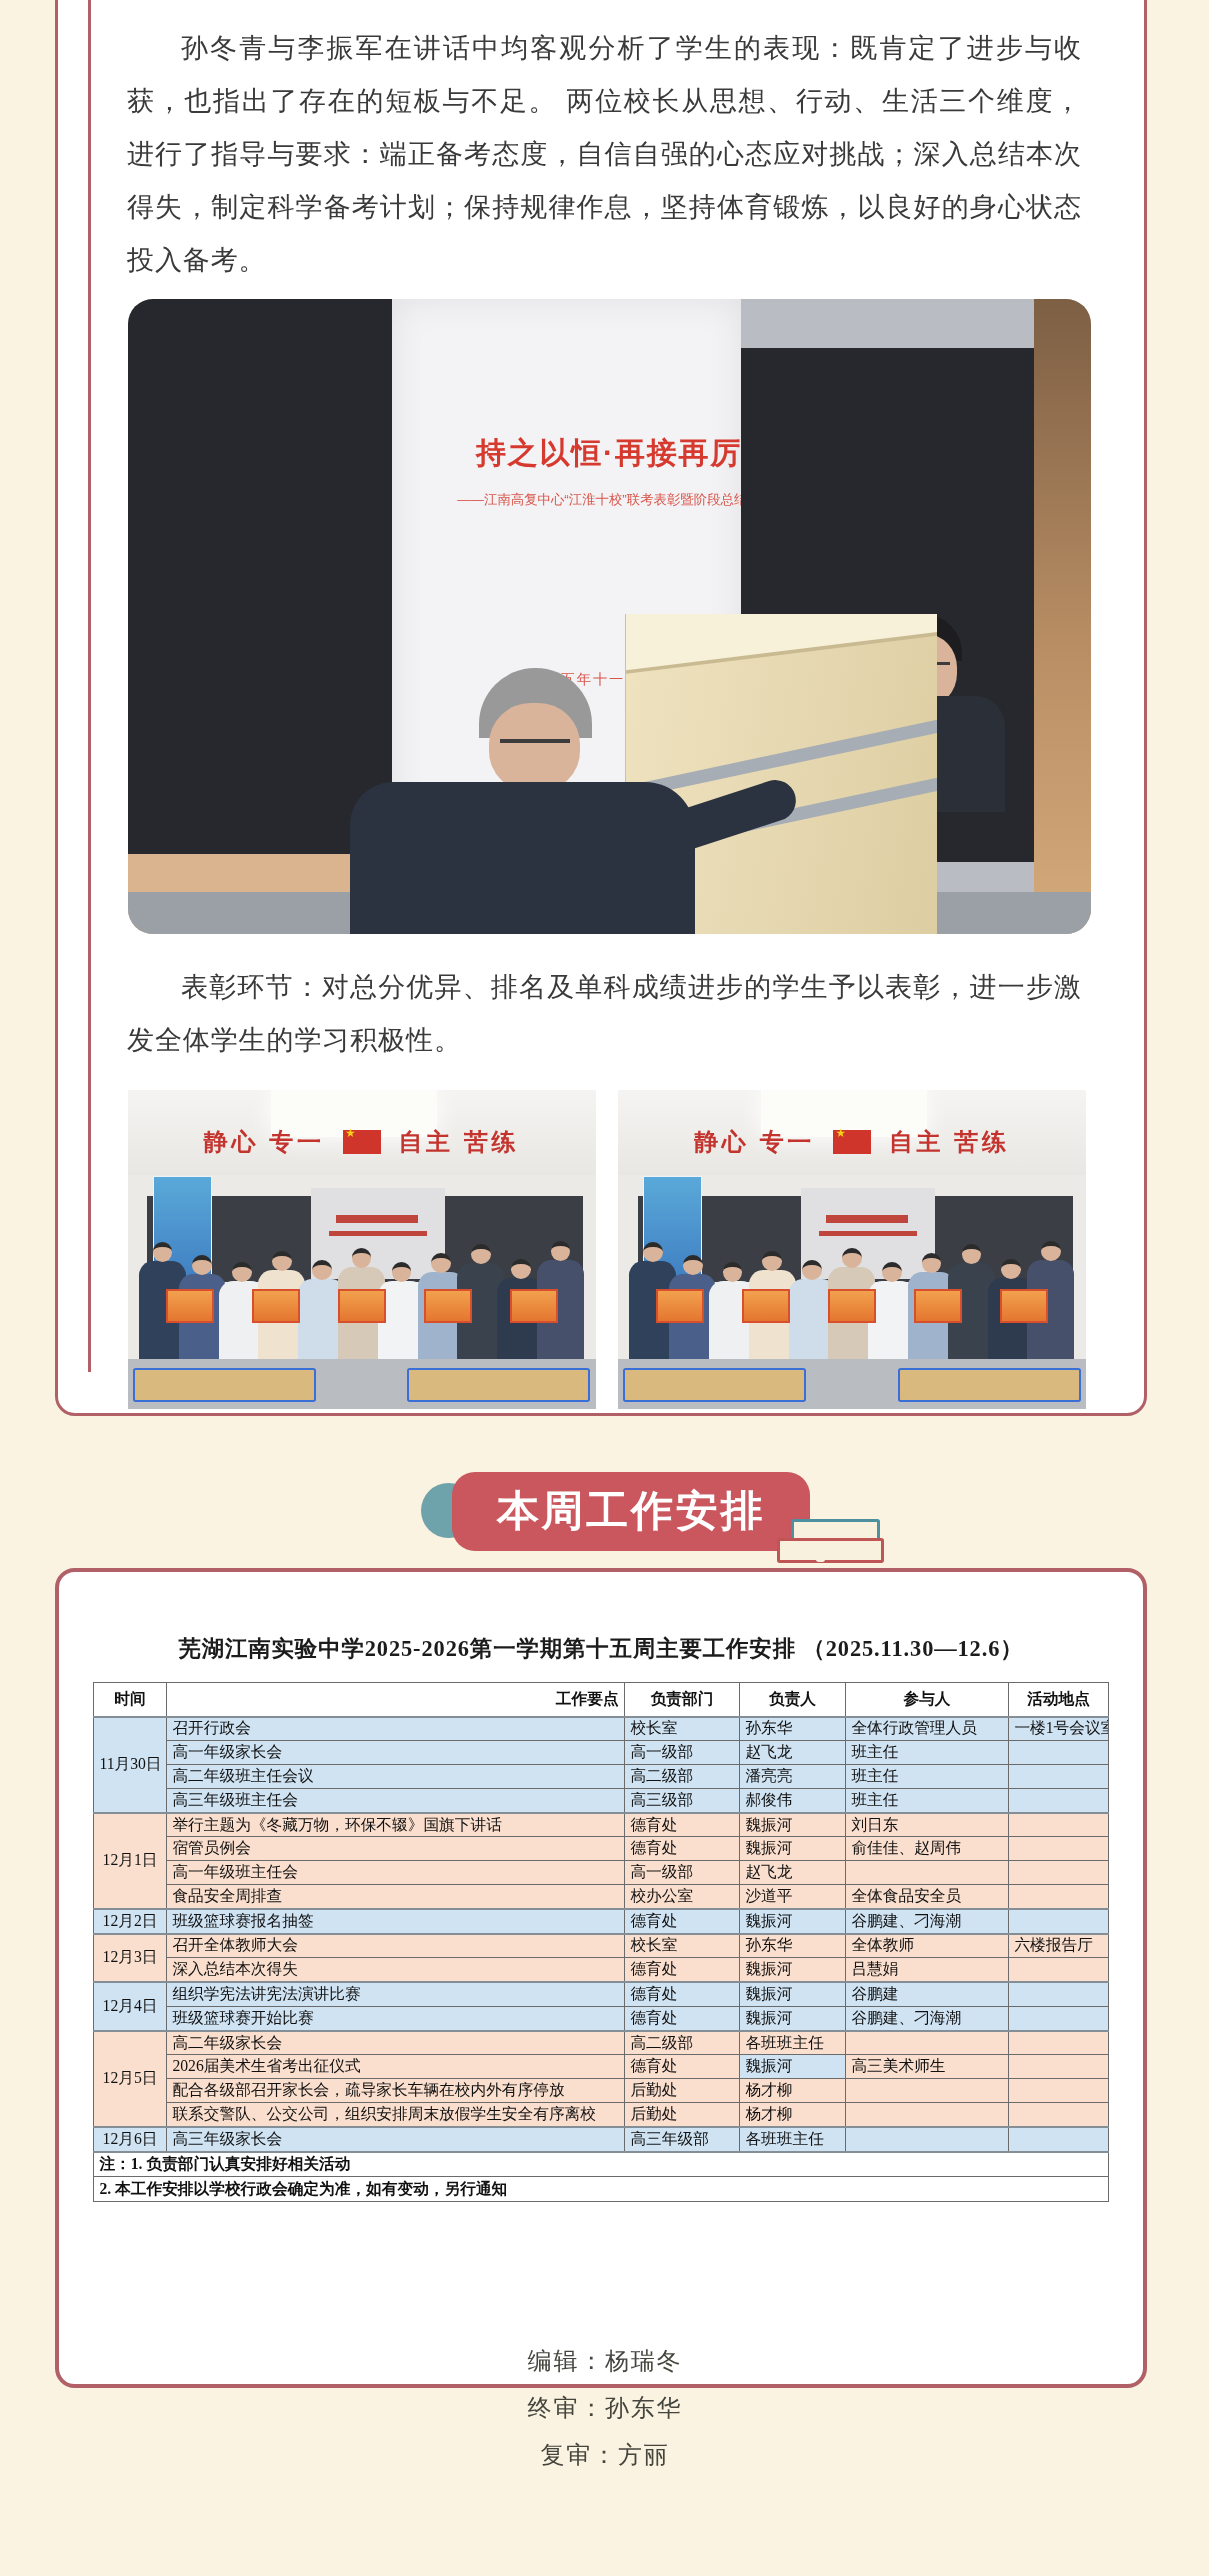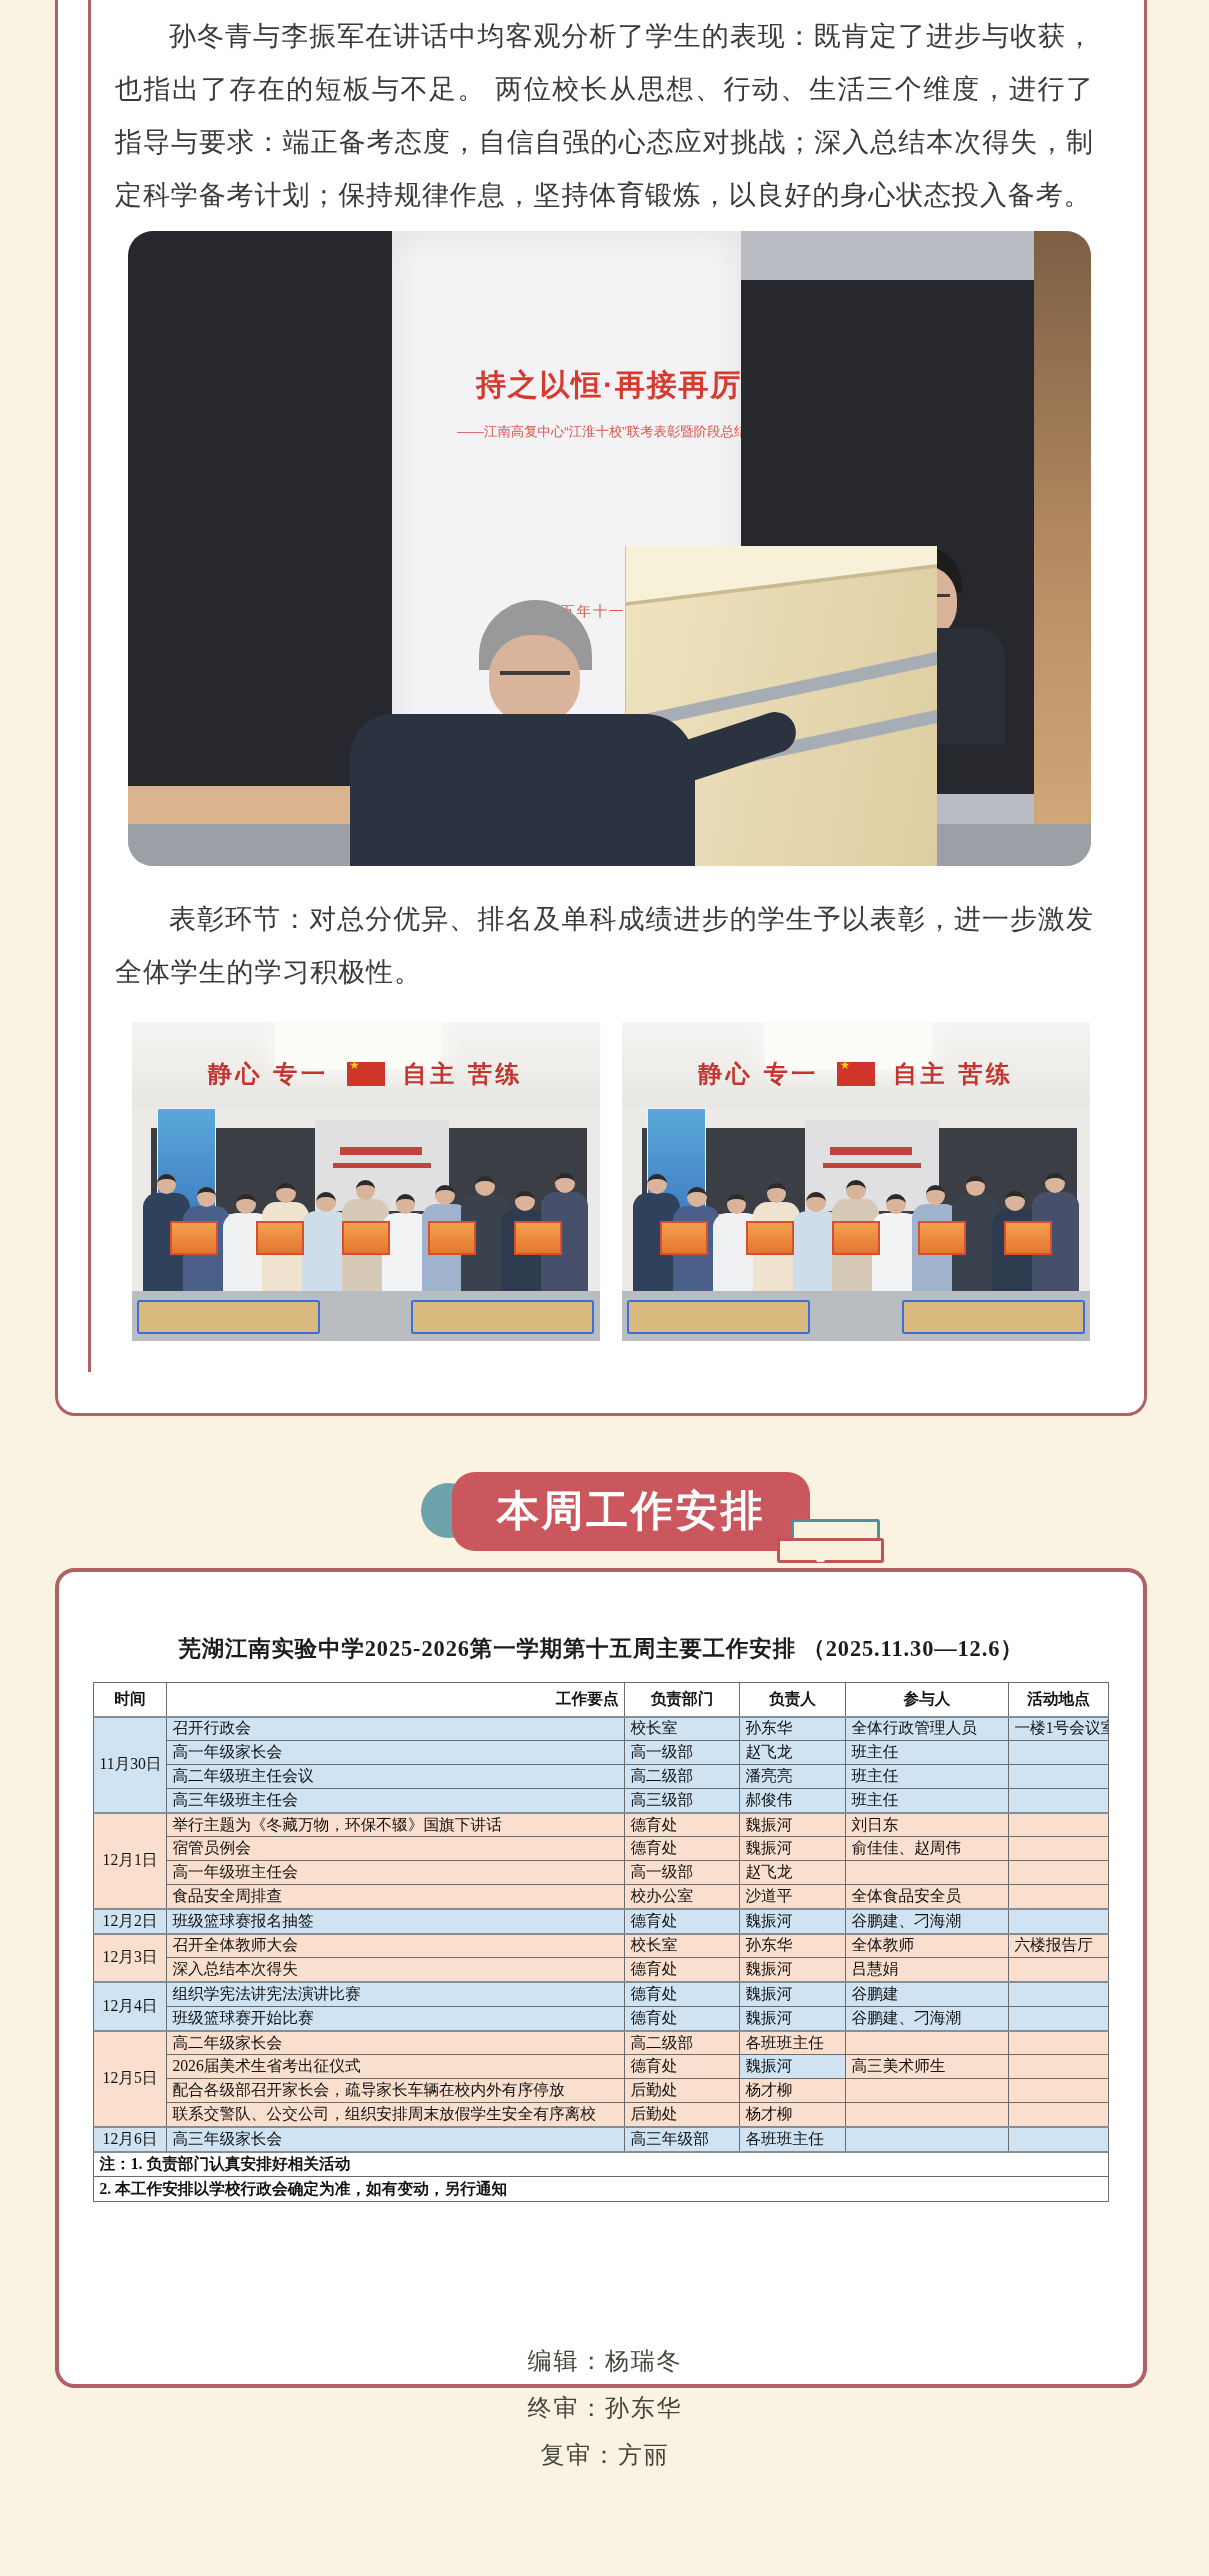--- a/index.html
+++ b/index.html
@@ -7,21 +7,21 @@
     width:1210px;height:2576px;position:relative;overflow:hidden;
     background:#faf3e2;
     font-family:"Liberation Sans","DejaVu Sans",sans-serif;
   }
   
   .card{position:absolute;background:#ffffff;border:3.6px solid #b06066;border-radius:19.7px;box-sizing:border-box;}
   .card-top{left:55px;top:-54px;width:1092px;height:1470px;overflow:hidden;}
   .inner-line{position:absolute;left:30px;top:0;width:2.7px;height:1423px;background:#b06066;}
   .card-top .content{padding:61px 50px 0 57px;}
   .para{
-    margin:0;color:#3a3a3a;font-size:27px;line-height:53px;letter-spacing:0.9px;
+    margin:12px;color:#3a3a3a;font-size:27px;line-height:53px;letter-spacing:0.9px;
     text-align:justify;text-indent:2em;
   }
   .para2{margin-top:27px;}
   
   .photo1{position:relative;width:963px;height:635px;margin:9px 0 0 12.5px;background:#b9bdc3;overflow:hidden;border-radius:25px;}
   .photo1 *{position:absolute;}
   .p1-panel-left{left:0;top:0;width:264px;height:559px;background:#26282e;}
   .p1-screen{left:264px;top:0;width:349px;height:573px;background:#f3f3f5;box-shadow:inset 0 0 36px rgba(0,0,0,.08);}
   .scr-title{left:0;right:0;top:134px;text-align:center;color:#d63a2f;font-weight:bold;font-size:30px;letter-spacing:1.8px;}
   .scr-sub{left:5%;width:90%;top:192px;text-align:center;color:#d8554a;font-size:13.4px;}
@@ -38,21 +38,21 @@
   .m2-hair{left:755px;top:315px;width:79px;height:47px;border-radius:39px 39px 0 0;background:#1d1d1f;}
   .m2-face{left:761px;top:335px;width:68px;height:73px;border-radius:46%;background:#d9b49b;}
   .m2-glass{left:768px;top:363px;width:54px;height:7.2px;border-top:3.6px solid #3c3c3c;}
   .m2-body{left:709px;top:397px;width:168px;height:116px;border-radius:30px 30px 0 0;background:#2b3038;}
   .pod{left:497px;top:315px;width:311px;height:320px;background:linear-gradient(100deg,#efe3c0,#ddcda2);overflow:hidden;border-left:1.8px solid #cfc09a;}
   .pod-top{left:-18px;top:-63px;width:376px;height:98px;background:#f7f1da;transform:rotate(-7deg);box-shadow:0 3.6px 0 #c9ba92;}
   .pod .stripe1,.pod .stripe2{left:-27px;width:412px;height:13.4px;background:#a7adb5;transform:rotate(-12deg);}
   .pod .stripe1{top:134px;}
   .pod .stripe2{top:192px;}
   
-  .photo-row{display:flex;gap:22.4px;margin:23px 0 0 12.5px;justify-content:center;}
+  .photo-row{display:flex;gap:22.4px;margin:23px 0 0 12.5px;}
   .photo2{position:relative;width:468px;height:319px;background:#eceae6;overflow:hidden;flex:0 0 auto;}
   .photo2 .layer{position:absolute;}
   .ceiling{left:0;top:0;width:100%;height:85px;background:linear-gradient(#f5f4f2,#e9e7e3);}
   .lightpanel{left:143px;top:0;width:166px;height:47px;background:#fcfcf9;box-shadow:0 0 25px #ffffff;}
   .slogan{left:0;top:36px;width:100%;display:flex;justify-content:center;align-items:center;gap:18px;
           color:#c4342e;font-weight:bold;font-size:24px;letter-spacing:3.6px;}
   .flag{position:relative;width:38px;height:24px;background:#d0352c;flex:0 0 auto;}
   .flag:after{content:"★";position:absolute;left:2.7px;top:-3.6px;color:#f7d117;font-size:11.6px;}
   .board{left:19.7px;top:106px;right:12.5px;height:86px;background:#3b3e44;}
   .screen2{left:183px;top:98px;width:134px;height:91px;background:#e0e0e3;}

